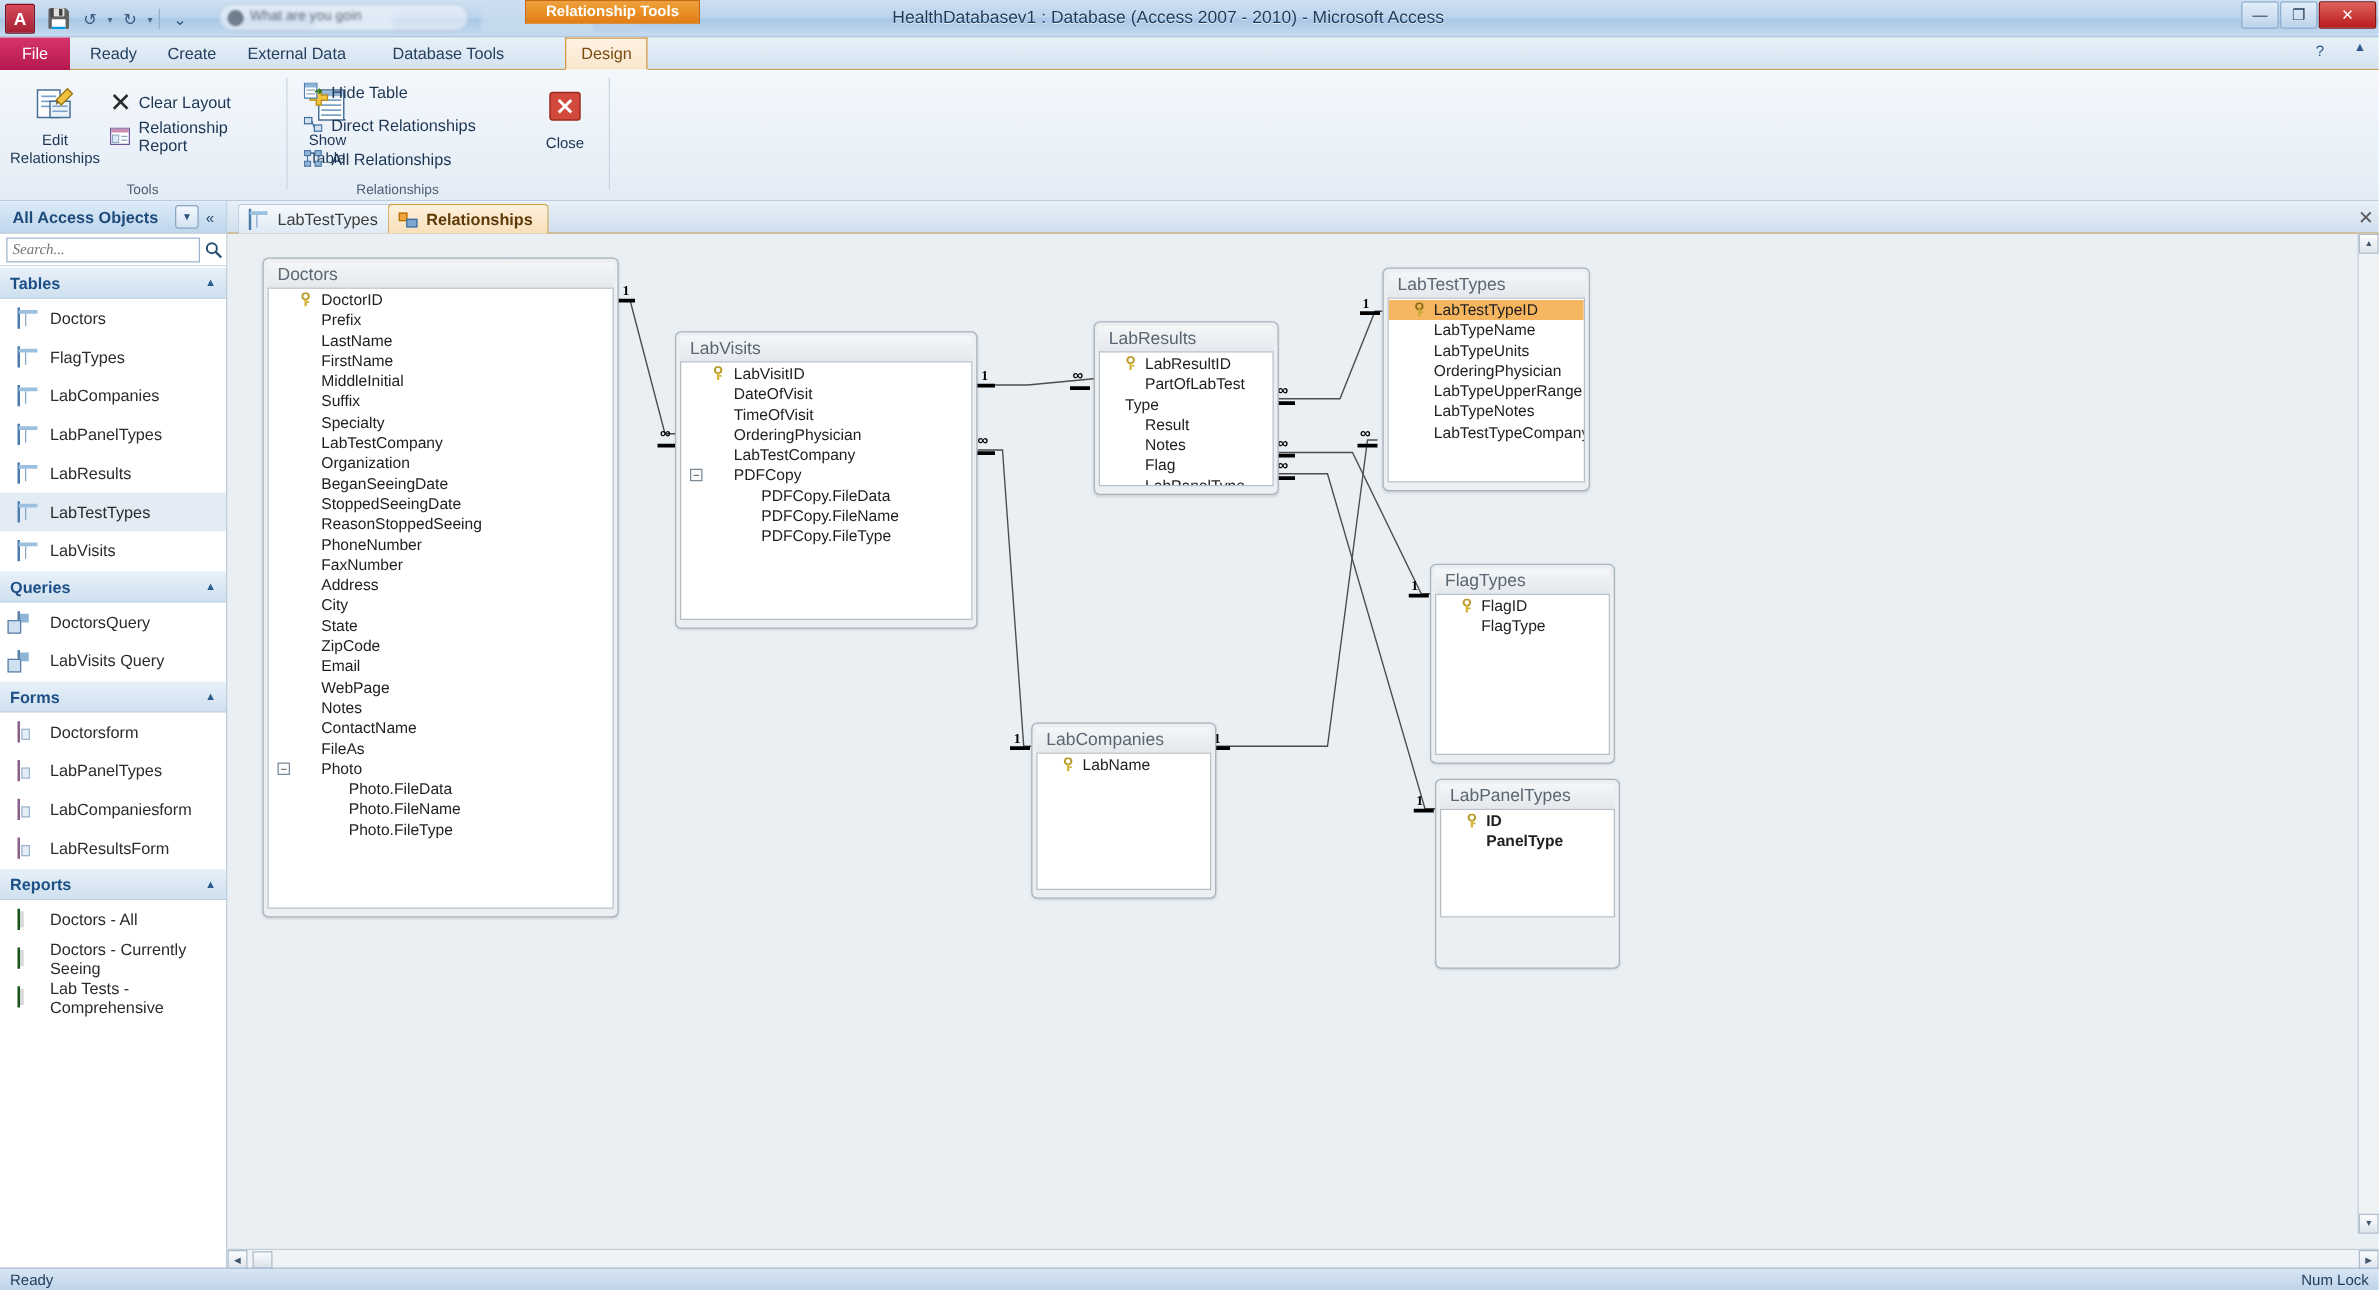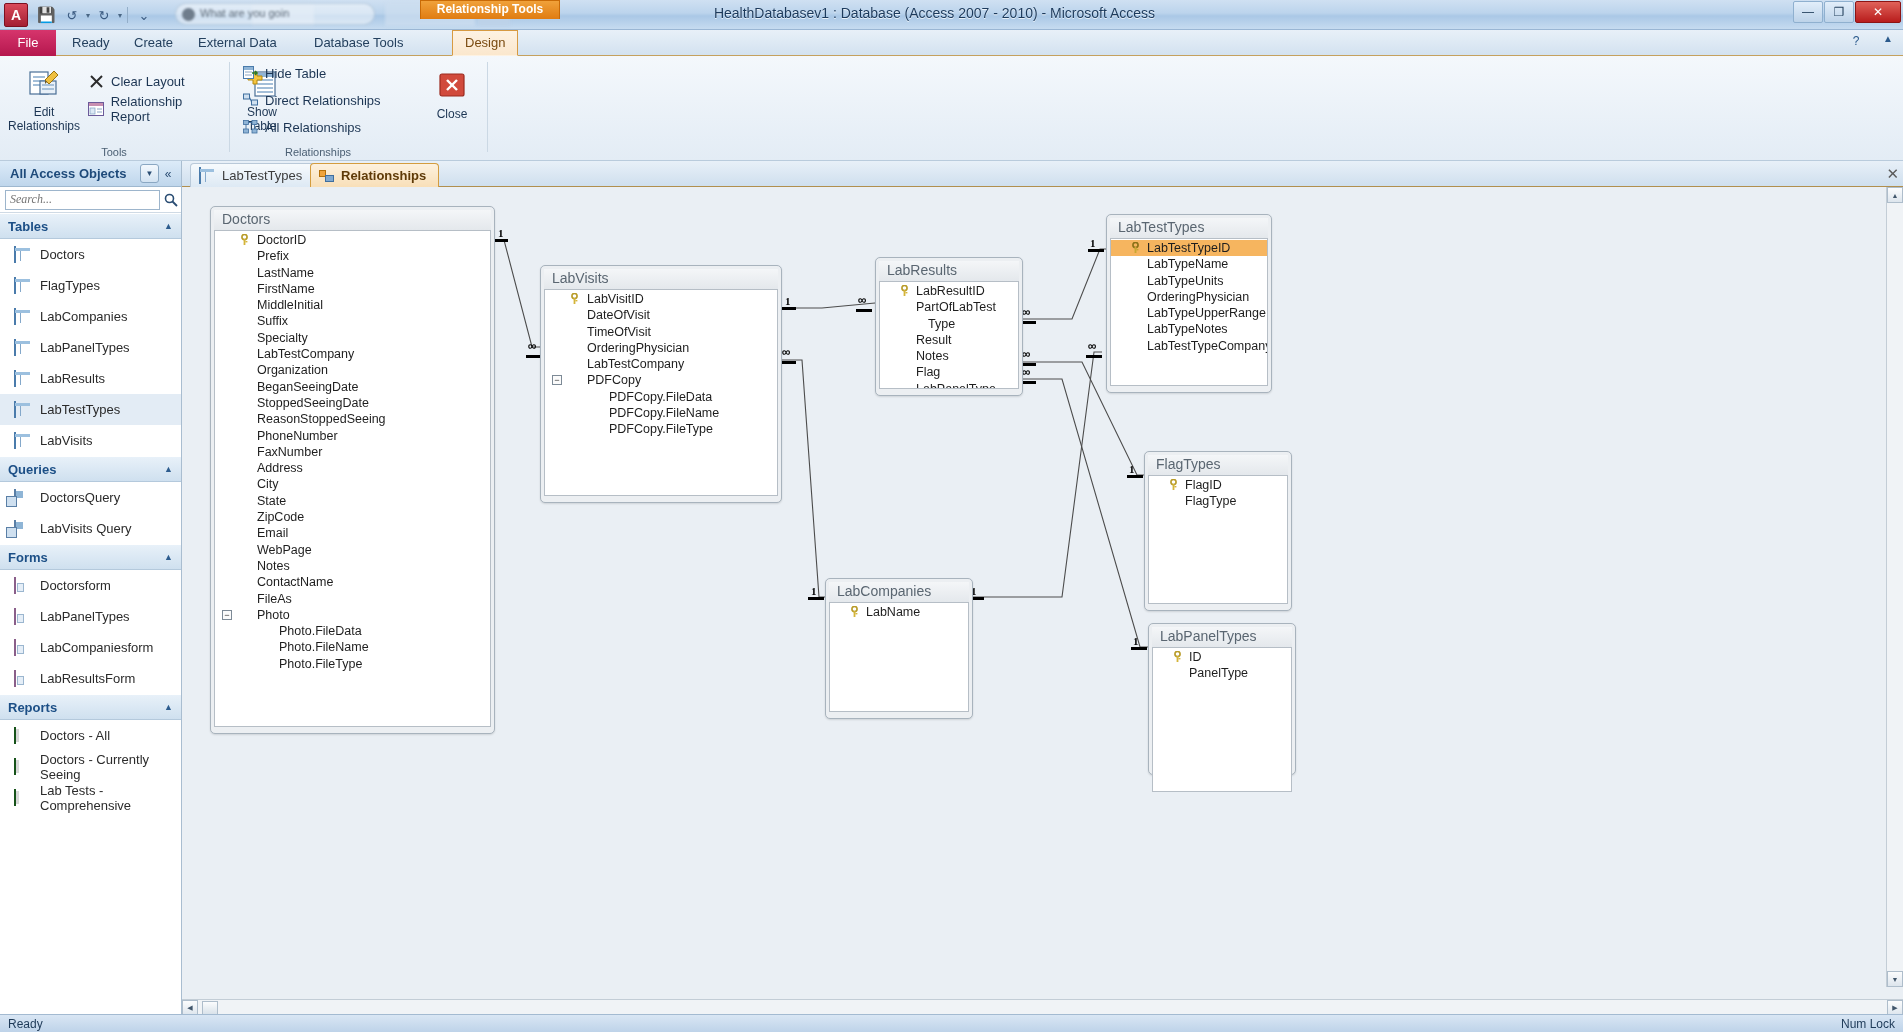--- a/index.html
+++ b/index.html
@@ -749,21 +749,21 @@
 
     <div class="tablebox" style="left:693px; top:70px; width:148px; height:139px;">
       <div class="tb-title">LabResults</div>
       <div class="tb-fields" style="height:108px;">
         <div class="fld" style="padding-left:36px;"><span class="pk" style="left:20px;"><svg width="9" height="12" viewBox="0 0 9 12">
                 <circle cx="4.5" cy="3" r="2.6" fill="none" stroke="#b89b28" stroke-width="1.6"></circle>
                 <rect x="3.6" y="5" width="1.8" height="6" fill="#d4b53a"></rect>
                 <rect x="5.4" y="7" width="2" height="1.4" fill="#d4b53a"></rect>
               </svg></span><span>LabResultID</span></div>
         <div class="fld" style="padding-left:36px;"><span>PartOfLabTest</span></div>
-        <div class="fld" style="padding-left:36px;margin-left:12px;"><span>Type</span></div>
+        <div class="fld" style="padding-left:20px;"><span>Type</span></div>
         <div class="fld" style="padding-left:36px;"><span>Result</span></div>
         <div class="fld" style="padding-left:36px;"><span>Notes</span></div>
         <div class="fld" style="padding-left:36px;"><span>Flag</span></div>
         <div class="fld" style="padding-left:36px;"><span>LabPanelType</span></div>
       </div>
     </div>
 
     <div class="tablebox" style="left:924px; top:27px; width:166px; height:179px;">
       <div class="tb-title">LabTestTypes</div>
       <div class="tb-fields" style="height:148px;">
@@ -799,21 +799,21 @@
         <div class="fld" style="padding-left:36px;"><span class="pk" style="left:20px;"><svg width="9" height="12" viewBox="0 0 9 12">
                 <circle cx="4.5" cy="3" r="2.6" fill="none" stroke="#b89b28" stroke-width="1.6"></circle>
                 <rect x="3.6" y="5" width="1.8" height="6" fill="#d4b53a"></rect>
                 <rect x="5.4" y="7" width="2" height="1.4" fill="#d4b53a"></rect>
               </svg></span><span>LabName</span></div>
       </div>
     </div>
 
     <div class="tablebox" style="left:966px; top:436px; width:148px; height:152px;">
       <div class="tb-title">LabPanelTypes</div>
-      <div class="tb-fields" style="height:145px;">
+      <div class="tb-fields" style="height:87px;font-weight:bold;">
         <div class="fld" style="padding-left:36px;"><span class="pk" style="left:20px;"><svg width="9" height="12" viewBox="0 0 9 12">
                 <circle cx="4.5" cy="3" r="2.6" fill="none" stroke="#b89b28" stroke-width="1.6"></circle>
                 <rect x="3.6" y="5" width="1.8" height="6" fill="#d4b53a"></rect>
                 <rect x="5.4" y="7" width="2" height="1.4" fill="#d4b53a"></rect>
               </svg></span><span>ID</span></div>
         <div class="fld" style="padding-left:36px;"><span>PanelType</span></div>
       </div>
     </div>
   </div>
 

